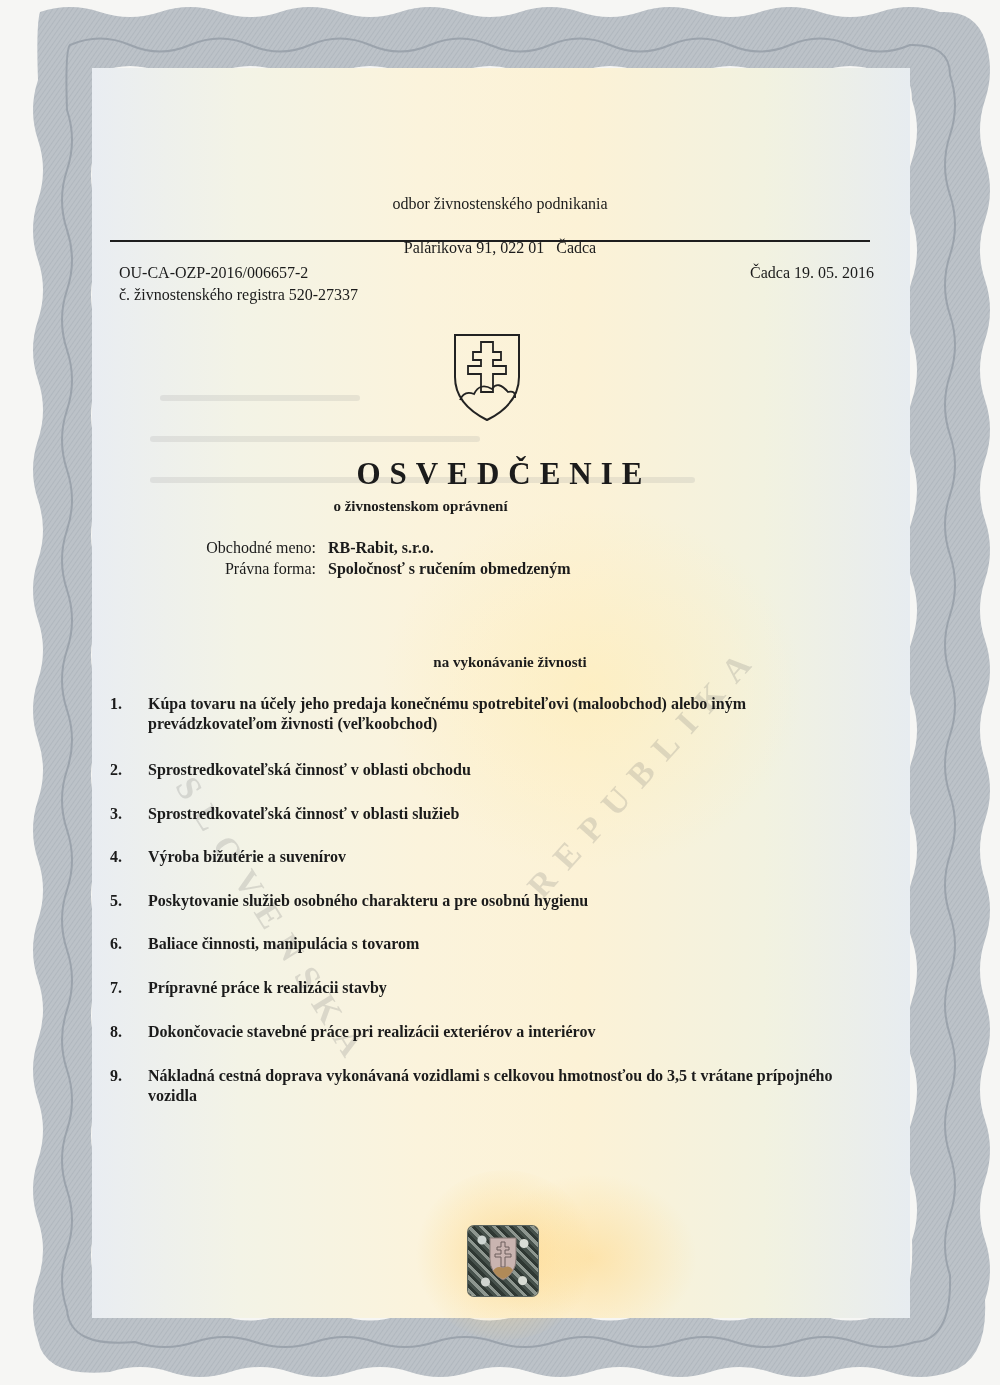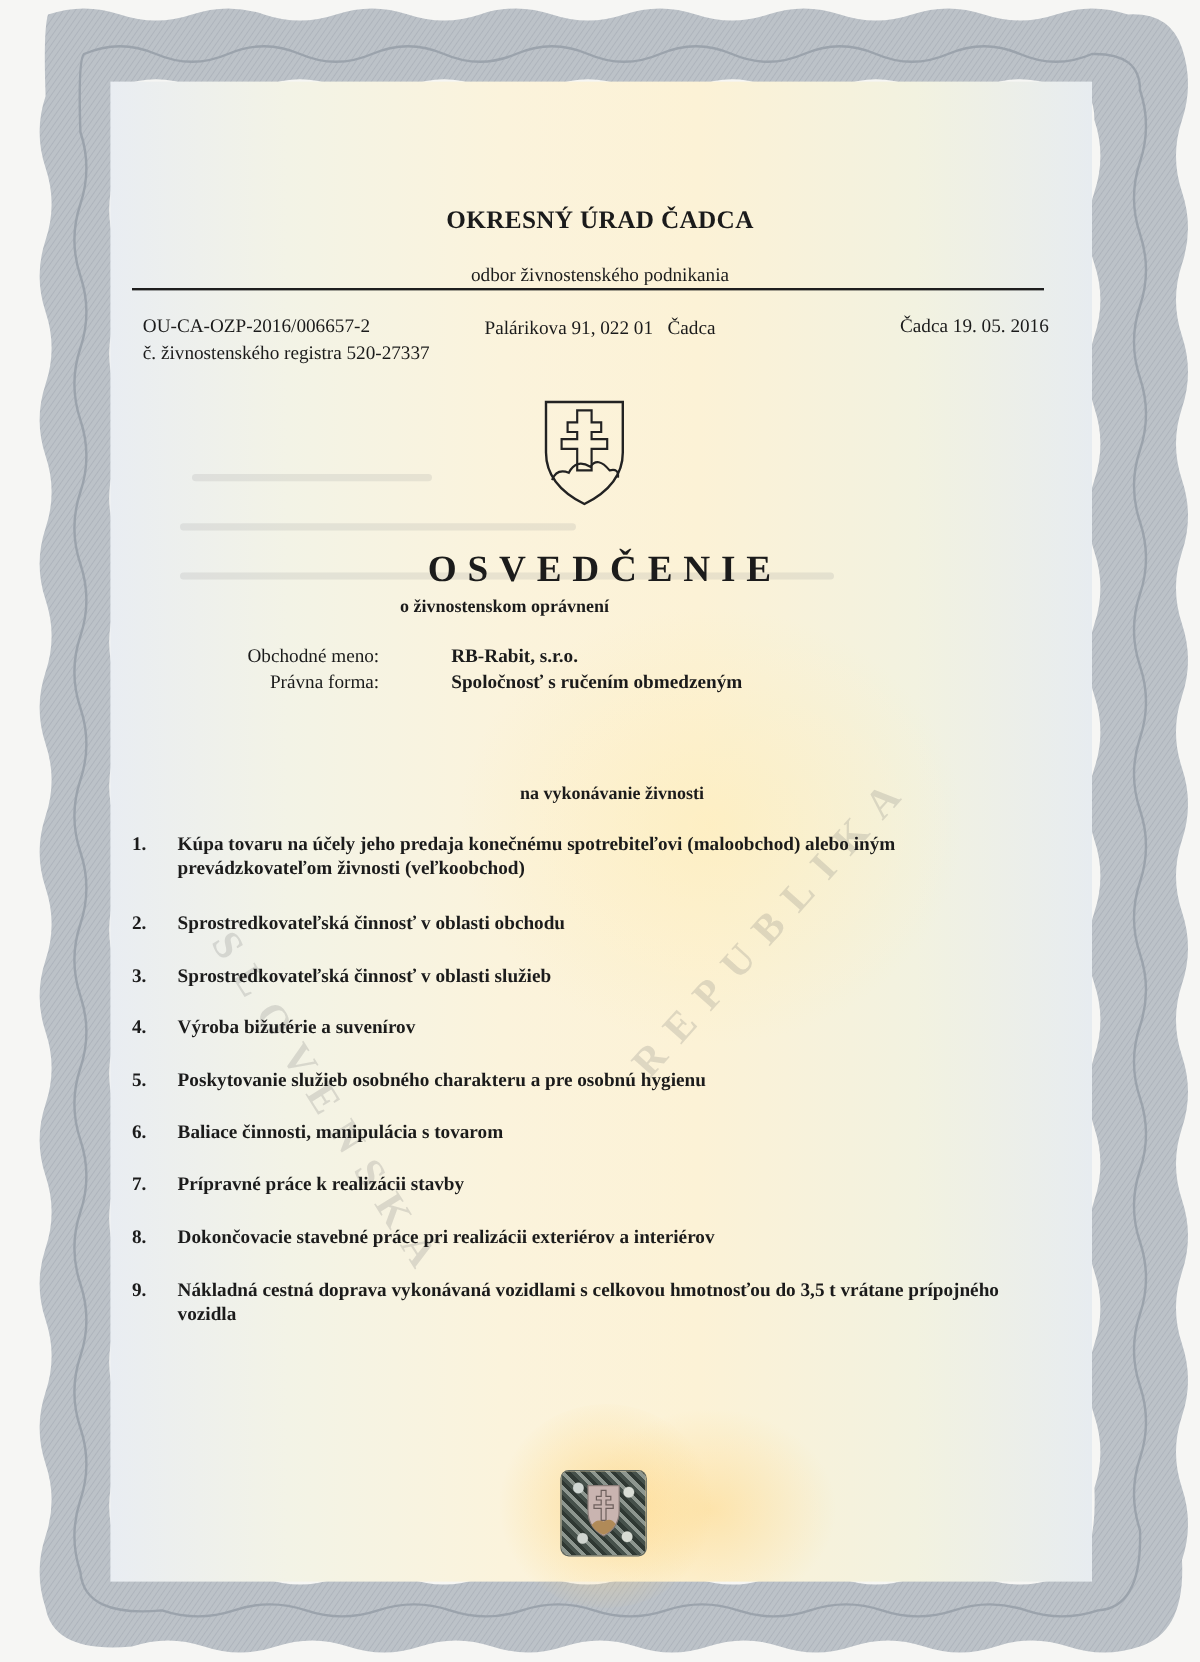--- a/index.html
+++ b/index.html
@@ -104,21 +104,20 @@
     }
     .info {
       position: absolute;
       left: 160px; top: 537px;
       font-size: 16px;
       line-height: 21px;
     }
     .info-row {
       display: flex;
       height: 21px;
-      gap: 48px;
     }
     .info-label {
       width: 156px;
       text-align: right;
       padding-right: 12px;
       font-weight: normal;
     }
     .info-value {
       font-weight: bold;
       white-space: pre;
@@ -223,21 +222,20 @@
   <div class="inner"></div>
 
   <div class="faint-line" style="left:150px; top:436px; width:330px;"></div>
   <div class="faint-line" style="left:150px; top:477px; width:545px;"></div>
   <div class="faint-line" style="left:160px; top:395px; width:200px;"></div>
 
   <div class="watermark" style="left:200px; top:770px; transform: rotate(58deg); transform-origin: left top;">SLOVENSKÁ</div>
   <div class="watermark" style="left:520px; top:880px; transform: rotate(-48deg); transform-origin: left top;">REPUBLIKA</div>
 
   <div class="header doc-text">
-    <div class="office">OKRESNÝ ÚRAD ČADCA</div>
     <div class="dept">odbor živnostenského podnikania</div>
     <div class="address" style="white-space:pre;">Palárikova 91, 022 01   Čadca</div>
   </div>
   <div class="rule"></div>
 
   <div class="ref-block doc-text">
     <div>OU-CA-OZP-2016/006657-2</div>
     <div>č. živnostenského registra 520-27337</div>
   </div>
   <div class="date doc-text">Čadca 19. 05. 2016</div>

